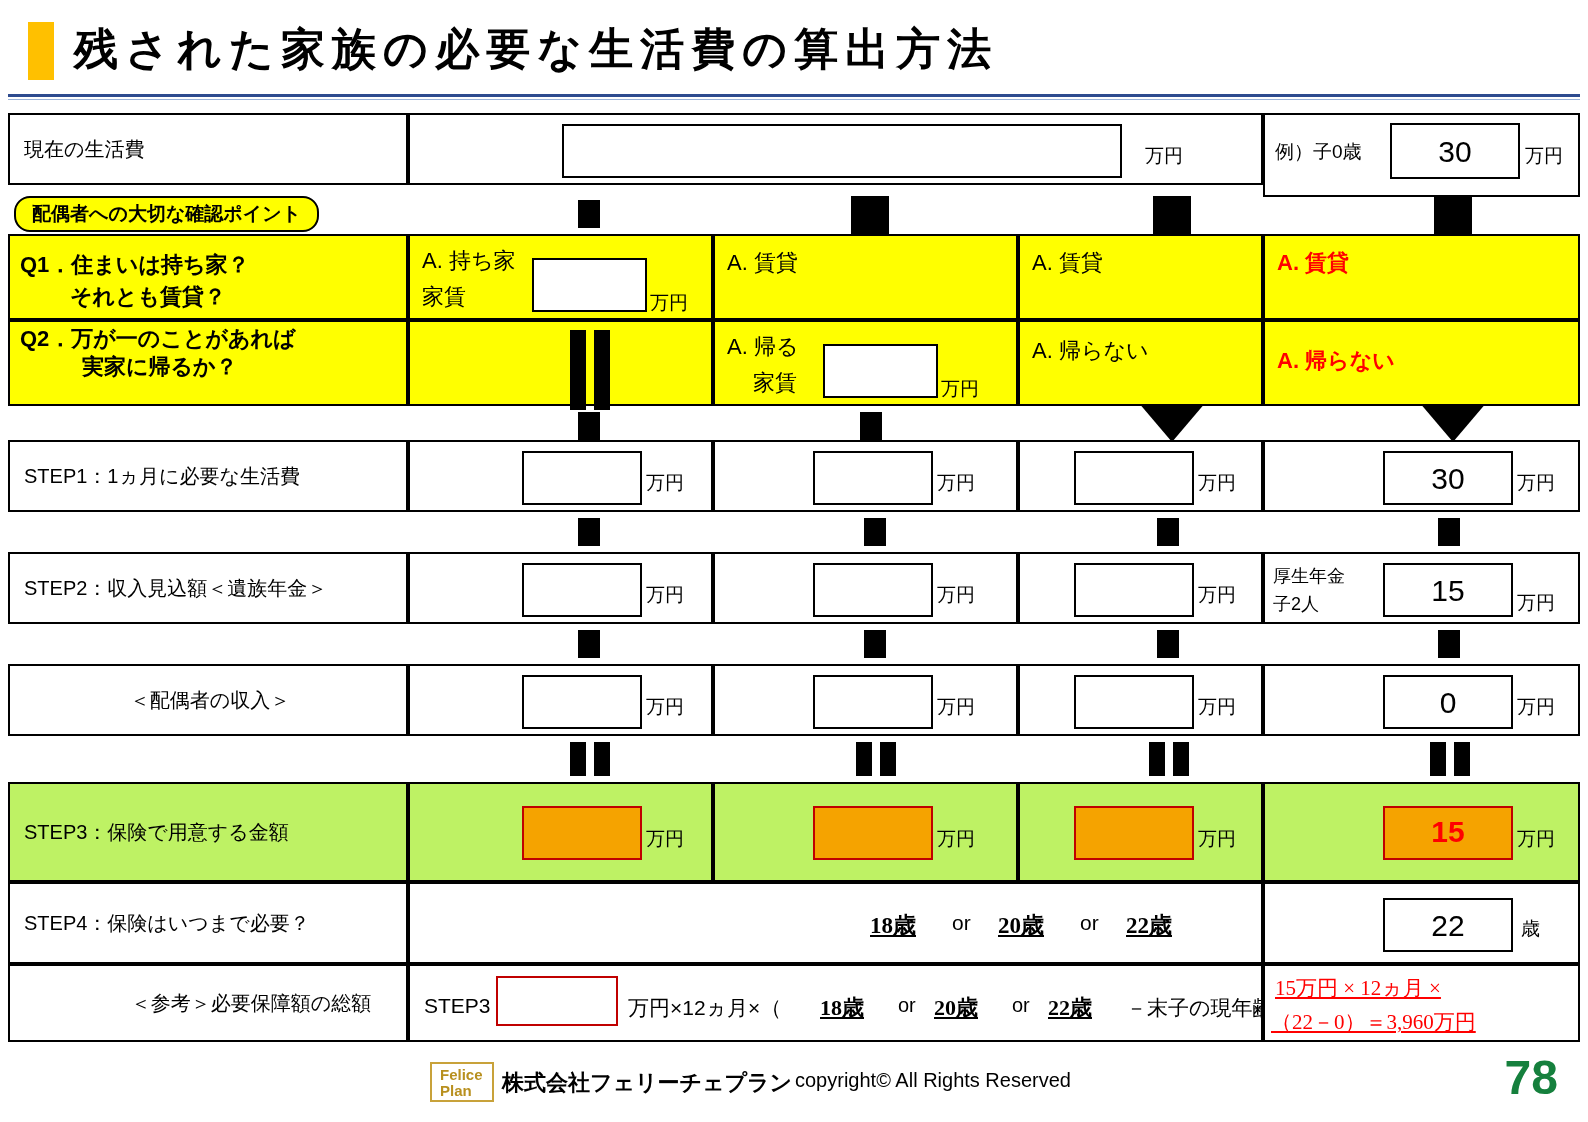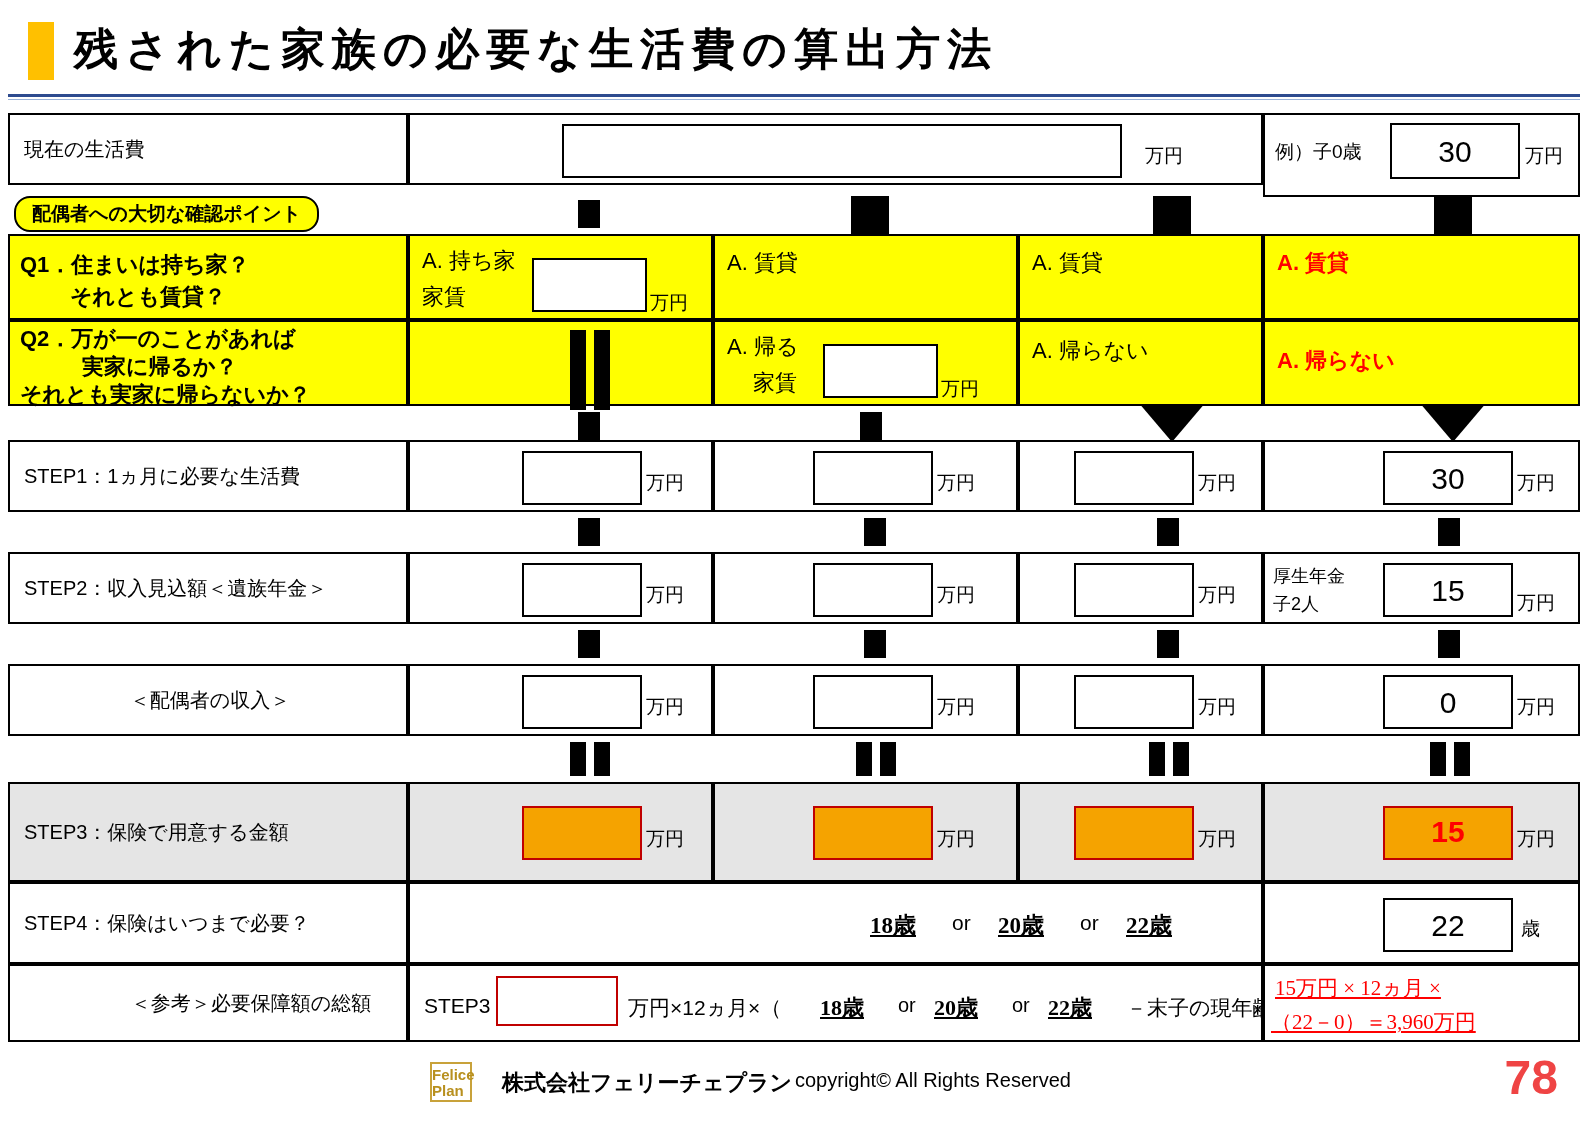--- a/index.html
+++ b/index.html
@@ -53,21 +53,21 @@
   
   .cell {
     position: absolute;
     box-sizing: border-box;
     border: 2px solid #000;
     background: #ffffff;
     display: flex;
     align-items: center;
   }
   .cell.yellow { background: #FFFF00; }
-  .cell.orange { background: #e5e5e5; }
+  .cell.orange { background: #bef264; }
   .label {
     font-size: 20px;
     white-space: nowrap;
   }
   .label-pad { padding-left: 14px; }
 
   
   .inbox {
     position: absolute;
     box-sizing: border-box;
@@ -130,26 +130,26 @@
   .ans {
     position: absolute;
     font-size: 22px;
     white-space: nowrap;
   }
 
   
   .footer-logo {
     position: absolute;
     left: 430px; top: 1062px;
-    width: 42px; height: 40px;
+    width: 64px; height: 40px;
     border: 2px solid #C8A23A;
     color: #B8901F;
     font-size: 11px;
     line-height: 1.05;
-    padding: 3px 0;
+    padding: 3px 8px;
     box-sizing: border-box;
     font-weight: bold;
   }
   .footer-logo .big { font-size: 15px; }
   .footer-text {
     position: absolute;
     left: 502px; top: 1068px;
     font-size: 22px;
     font-weight: bold;
     white-space: nowrap;
@@ -158,21 +158,21 @@
     position: absolute;
     left: 795px; top: 1069px;
     font-size: 20px;
     white-space: nowrap;
   }
   .page-no {
     position: absolute;
     right: 30px; top: 1050px;
     font-size: 48px;
     font-weight: bold;
-    color: #ef4444;
+    color: #15803d;
   }
 </style>
 </head>
 <body>
 
 <div class="title-bar">
   <div class="title-accent"></div>
   <div class="title-text">残された家族の必要な生活費の算出方法</div>
   <div class="title-rule"></div>
   <div class="title-rule2"></div>
@@ -218,21 +218,20 @@
 <div class="cell yellow" style="left:1018px; top:234px; width:245px; height:86px;">
   <span class="ans" style="left:12px; top:12px;">A. 賃貸</span>
 </div>
 <div class="cell yellow" style="left:1263px; top:234px; width:317px; height:86px;">
   <span class="ans redtext" style="left:12px; top:12px; font-weight:bold;">A. 賃貸</span>
 </div>
 
 <div class="cell yellow" style="left:8px; top:320px; width:400px; height:86px;">
   <span class="qtext" style="left:10px; top:2px;">Q2．万が一のことがあれば</span>
   <span class="qtext" style="left:72px; top:30px;">実家に帰るか？</span>
-  <span class="qtext" style="left:10px; top:58px;">それとも実家に帰らないか？</span>
 </div>
 <div class="cell yellow" style="left:408px; top:320px; width:305px; height:86px;"></div>
 <div class="cell yellow" style="left:713px; top:320px; width:305px; height:86px;">
   <span class="ans" style="left:12px; top:10px;">A. 帰る</span>
   <span class="ans" style="left:38px; top:46px;">家賃</span>
   <div class="inbox" style="left:108px; top:22px; width:115px; height:54px;"></div>
   <span class="unit" style="left:226px; top:54px;">万円</span>
 </div>
 <div class="cell yellow" style="left:1018px; top:320px; width:245px; height:86px;">
   <span class="ans" style="left:12px; top:14px;">A. 帰らない</span>

